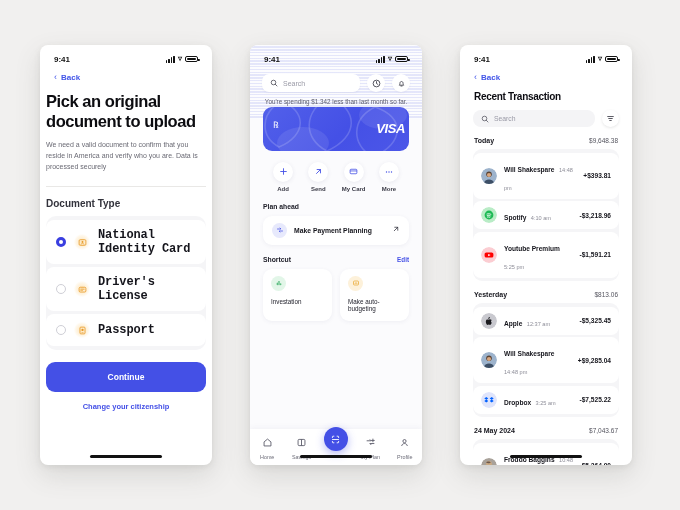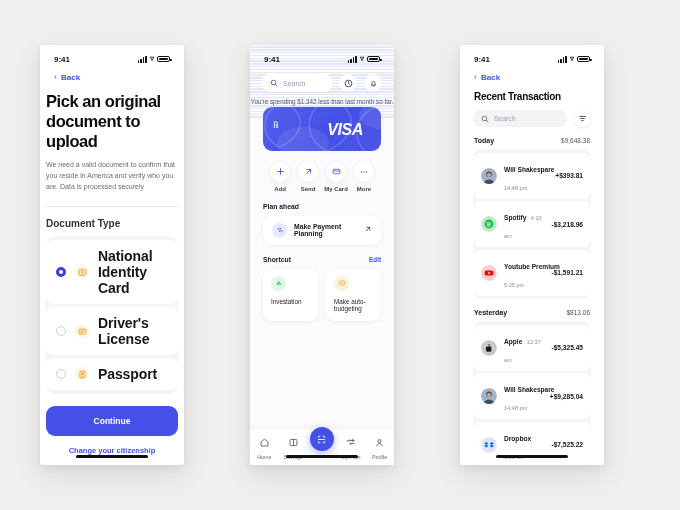--- a/index.html
+++ b/index.html
@@ -7,23 +7,23 @@
     width: 680px; height: 510px;
     background: #f1f0ef;
     font-family: "Liberation Sans", sans-serif;
     overflow: hidden;
   }
   .stage { position: relative; width: 680px; height: 510px; }
 
   
   .phone {
     position: absolute;
-    width: 144px; height: 420px;
+    width: 172px; height: 420px;
     background: #ffffff;
-    border-radius: 2px;
+    border-radius: 8px;
     overflow: hidden;
     box-shadow: 0 10px 26px rgba(90,85,80,.16), 0 2px 6px rgba(90,85,80,.10);
   }
   #phone1 { left: 40px;  top: 45px; }
   #phone2 { left: 250px; top: 45px; }
   #phone3 { left: 460px; top: 45px; }
 
   
   .status {
     height: 22px; display: flex; align-items: center;
@@ -58,21 +58,21 @@
   .p1sec { font-size: 10px; color:#33333c; font-weight: bold; margin: 11px 0 7px; }
   .optwrap { background:#f5f5f7; border-radius: 10px; padding: 1px 0; }
   .opt { display:flex; align-items:center; gap:8px; background:#fff;
          margin: 3px 0; border-radius:8px; padding: 8px 10px; }
   .radio { width:10px; height:10px; border-radius:50%; border:1.4px solid #cfcfd6; flex:none; }
   .radio.on { border:3px solid #3a3fe0; background:#fff; box-shadow: inset 0 0 0 1.5px #fff; }
   .docicon { width:16px; height:16px; border-radius:5px; flex:none;
              display:flex; align-items:center; justify-content:center;
              background: radial-gradient(circle, rgba(249,178,51,.34) 0%, rgba(249,178,51,.10) 55%, rgba(249,178,51,0) 72%); }
   .docicon svg { display:block; }
-  .optlbl { font-size:14px; color:#15151c; font-weight:bold; letter-spacing:-.1px; }
+  .optlbl { font-size:12px; color:#15151c; font-weight:bold; letter-spacing:-.1px;font-family:Liberation Mono, monospace; }
   .cta { margin-top: 12px; background:#4450e6; color:#fff; border-radius:9px;
          text-align:center; font-size:8.5px; font-weight:bold; padding: 10px 0; }
   .ctalink { text-align:center; color:#4450e6; font-size:7.5px; margin-top: 10px; font-weight:bold; }
 
   
   #phone2 { background:#fbfbfd; }
   .p2head {
     background:
       repeating-linear-gradient(180deg, rgba(255,255,255,.85) 0 1.4px, rgba(228,230,250,.95) 1.4px 2.8px),
       #e9ebfb;
@@ -87,22 +87,22 @@
              display:flex; align-items:center; justify-content:center;
              box-shadow: 0 1px 2px rgba(60,60,110,.06); }
   .bigamt { text-align:center; font-size:21px; font-weight:bold; color:#0b0b10;
             letter-spacing:-1px; margin-top: 19px; }
   .amtsub { text-align:center; font-size:6.3px; color:#5c5c6b; line-height:9.5px; margin-top:5px; }
 
   .cardwrap { padding: 0 13px; margin-top: -12px; }
   .visa { position:relative; height:44px; border-radius:9px; overflow:hidden;
           background: linear-gradient(135deg,#5260ea 0%,#4450e6 55%,#4c57e8 100%); }
   .visa .nfc { position:absolute; left:10px; top:11px; color:#fff; font-size:9px; opacity:.95; }
-  .visa .logo { position:absolute; right:18px; top:14px; color:#fff;
-                font-size:16px; font-weight:bold; font-style:italic; letter-spacing:-.4px; }
+  .visa .logo { position:absolute; right:4px; top:14px; color:#fff;
+                font-size:13px; font-weight:bold; font-style:italic; letter-spacing:-.4px; }
 
   .acts { display:flex; justify-content:space-between; padding: 11px 16px 0; }
   .act { width:34px; text-align:center; }
   .actc { width:20px; height:20px; margin:0 auto; border-radius:50%; background:#fff;
           display:flex; align-items:center; justify-content:center;
           box-shadow: 0 1px 4px rgba(70,70,120,.10); }
   .actl { font-size:6px; color:#3a3a46; margin-top:4px; font-weight:bold; }
 
   .p2sec { font-size:6.8px; font-weight:bold; color:#20202a; padding: 0 13px; margin-top: 11px; }
   .p2sec.row { display:flex; justify-content:space-between; align-items:center; }

